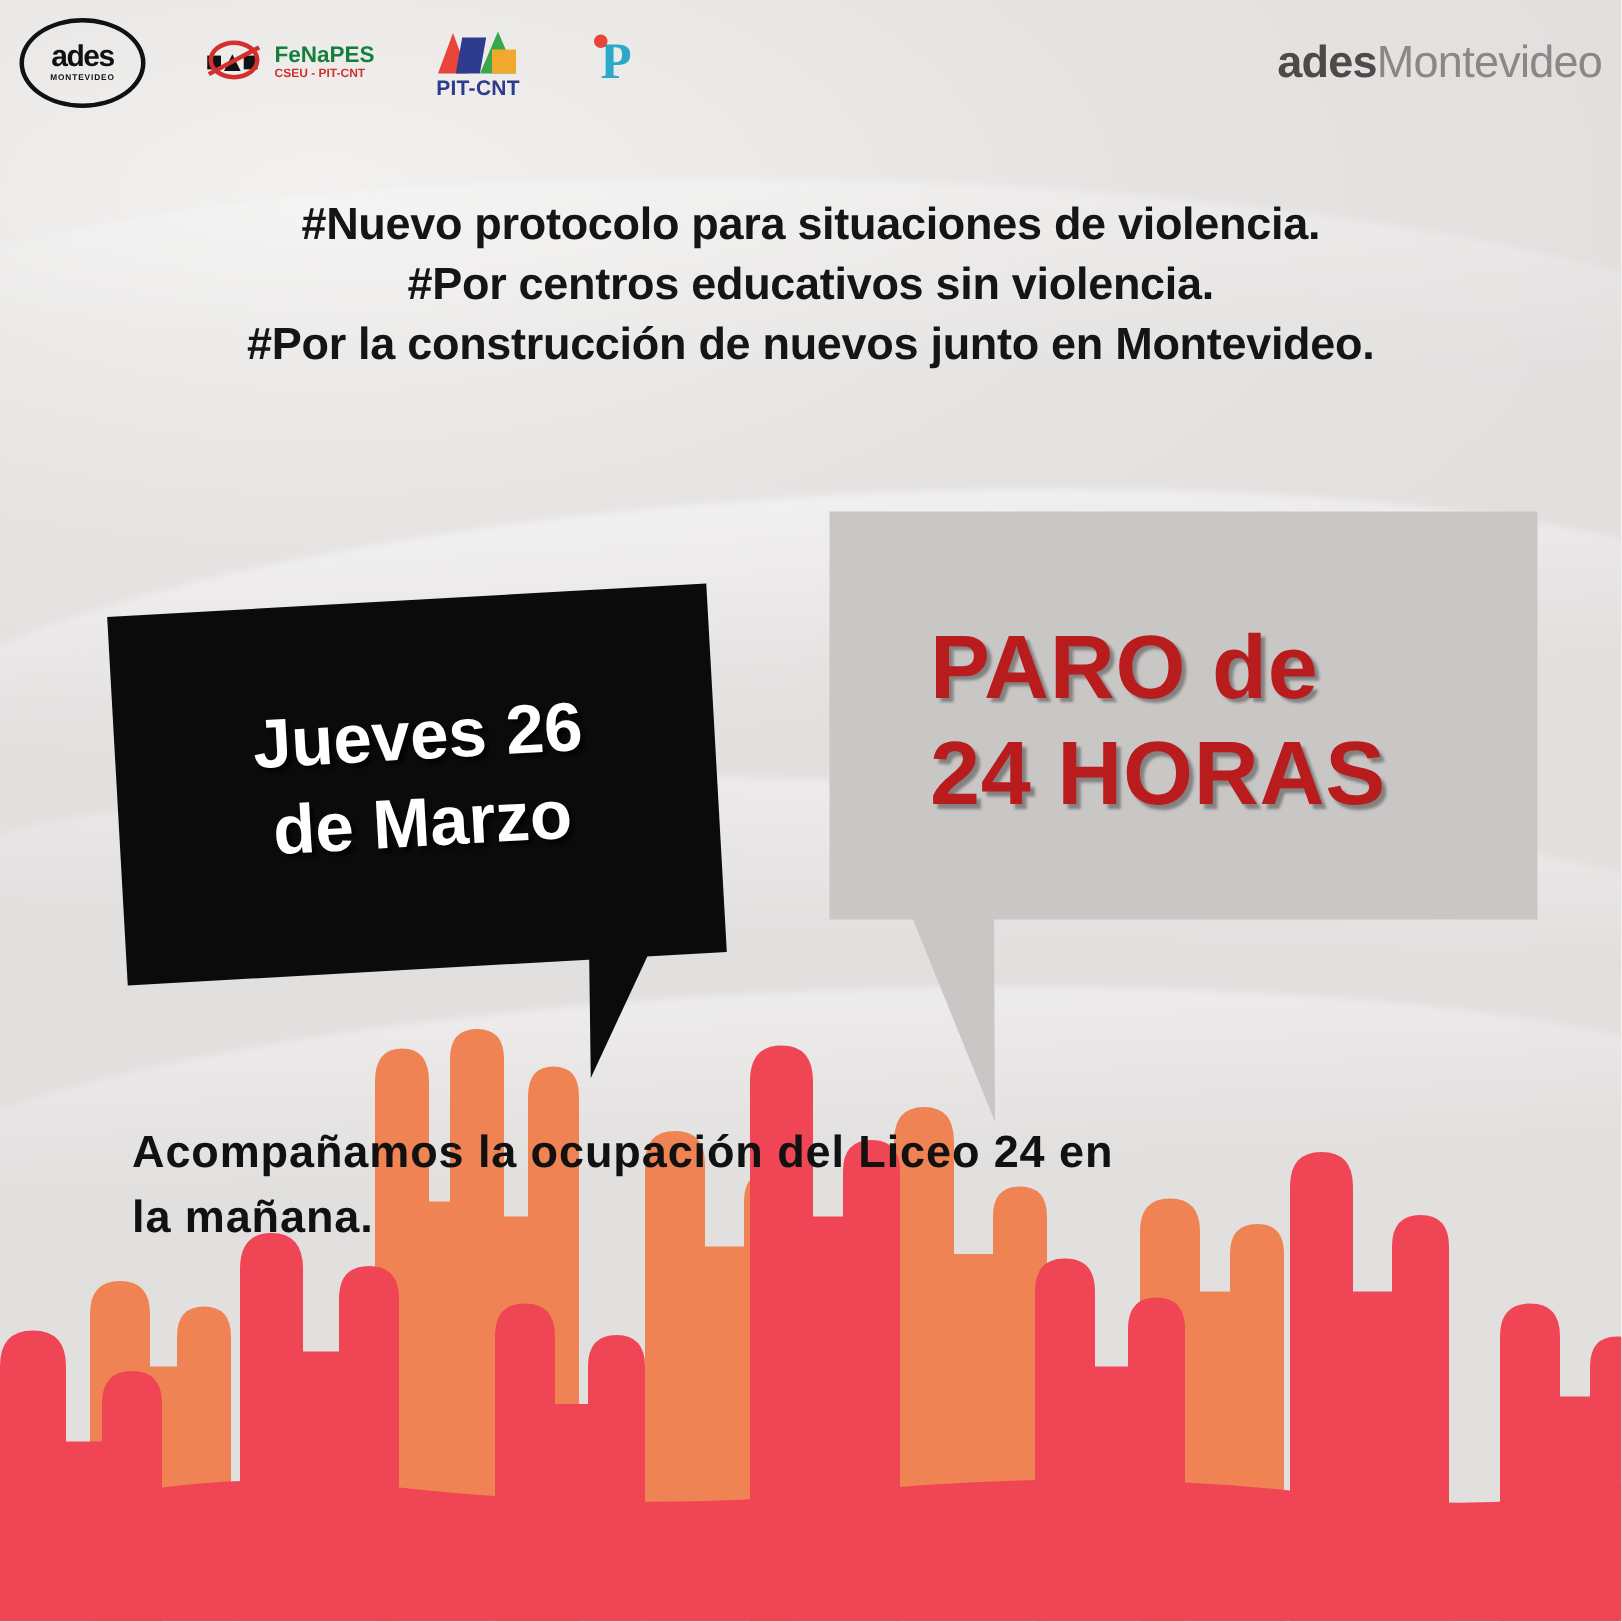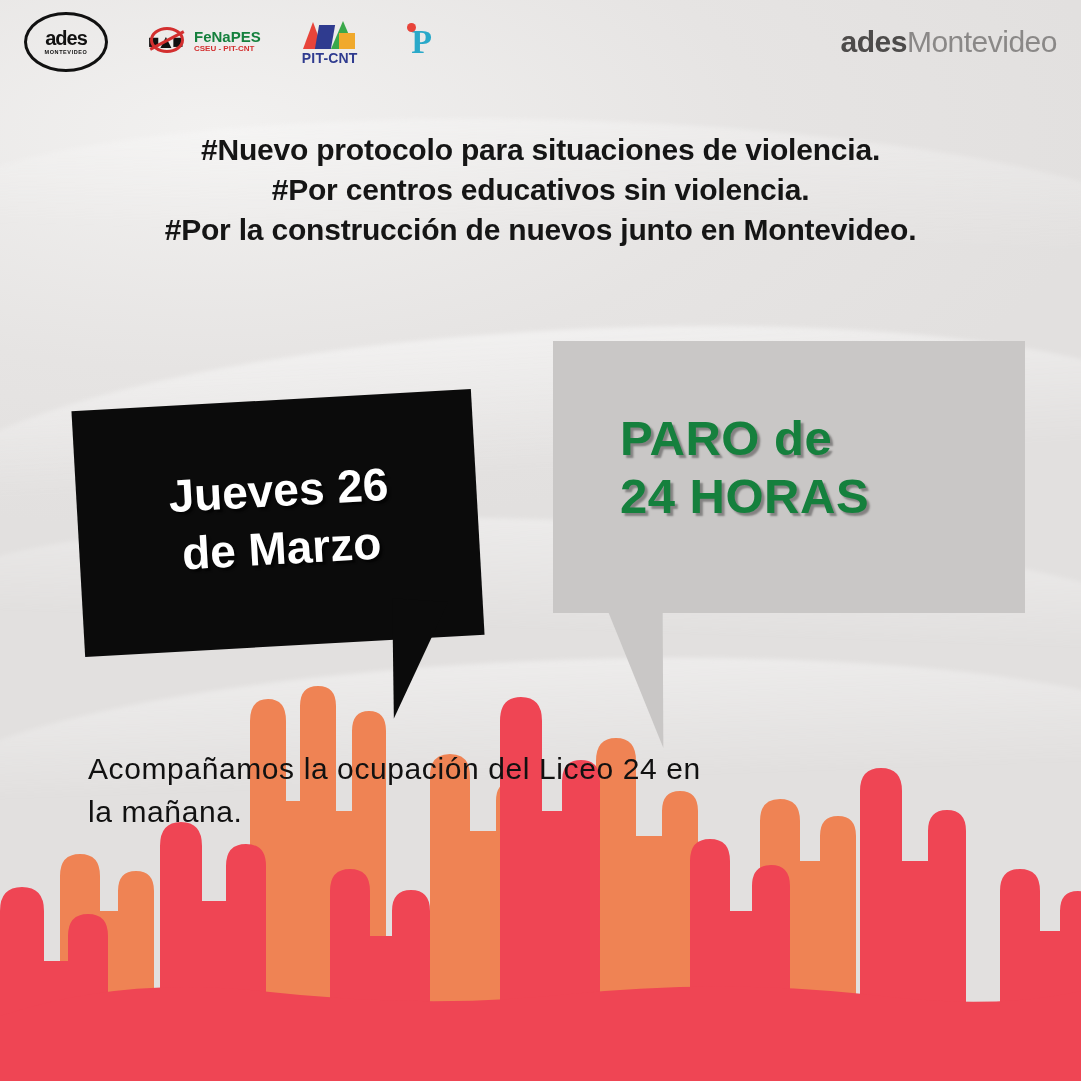--- a/index.html
+++ b/index.html
@@ -39,21 +39,21 @@
   .wave.w3 { top: 660px; height: 120px; transform: rotate(-2deg); opacity: .6; }
   .wave.w4 { top: 120px; height: 120px; transform: rotate(1.5deg); opacity: .45; }
 
   
   .header {
     position: absolute;
     top: 0; left: 0; right: 0;
     height: 84px;
     display: flex;
     align-items: center;
-    padding: 0 24px;
+    padding: 0 13px;
     box-sizing: border-box;
     z-index: 6;
   }
   .logo-row {
     display: flex;
     align-items: center;
     gap: 40px;
   }
   
   .logo-ades {
@@ -211,23 +211,23 @@
     width: 472px;
     height: 272px;
     background: #c9c7c6;
     z-index: 3;
   }
   .paro-text {
     position: absolute;
     left: 620px;
     top: 410px;
     width: 400px;
-    font-size: 49px;
+    font-size: 60px;
     font-weight: 700;
-    color: #15803d;
+    color: #b91c1c;
     line-height: 1.18;
     letter-spacing: 0.5px;
     text-shadow: 3px 3px 2px rgba(0,0,0,.35);
     z-index: 4;
   }
   .paro-tail {
     position: absolute;
     left: 614px;
     top: 608px;
     width: 0; height: 0;
@@ -284,21 +284,21 @@
   }
   .crowd svg { display: block; width: 100%; height: 100%; }
 
   
   .bottom-text {
     position: absolute;
     left: 88px;
     top: 748px;
     width: 930px;
     font-size: 30px;
-    font-weight: 400;
+    font-weight: 700;
     color: #111;
     line-height: 1.42;
     letter-spacing: 0.6px;
     z-index: 6;
   }
   .bottom-text p { margin: 0; }
   .jt { text-align: justify; }
 </style>
 </head>
 <body>

